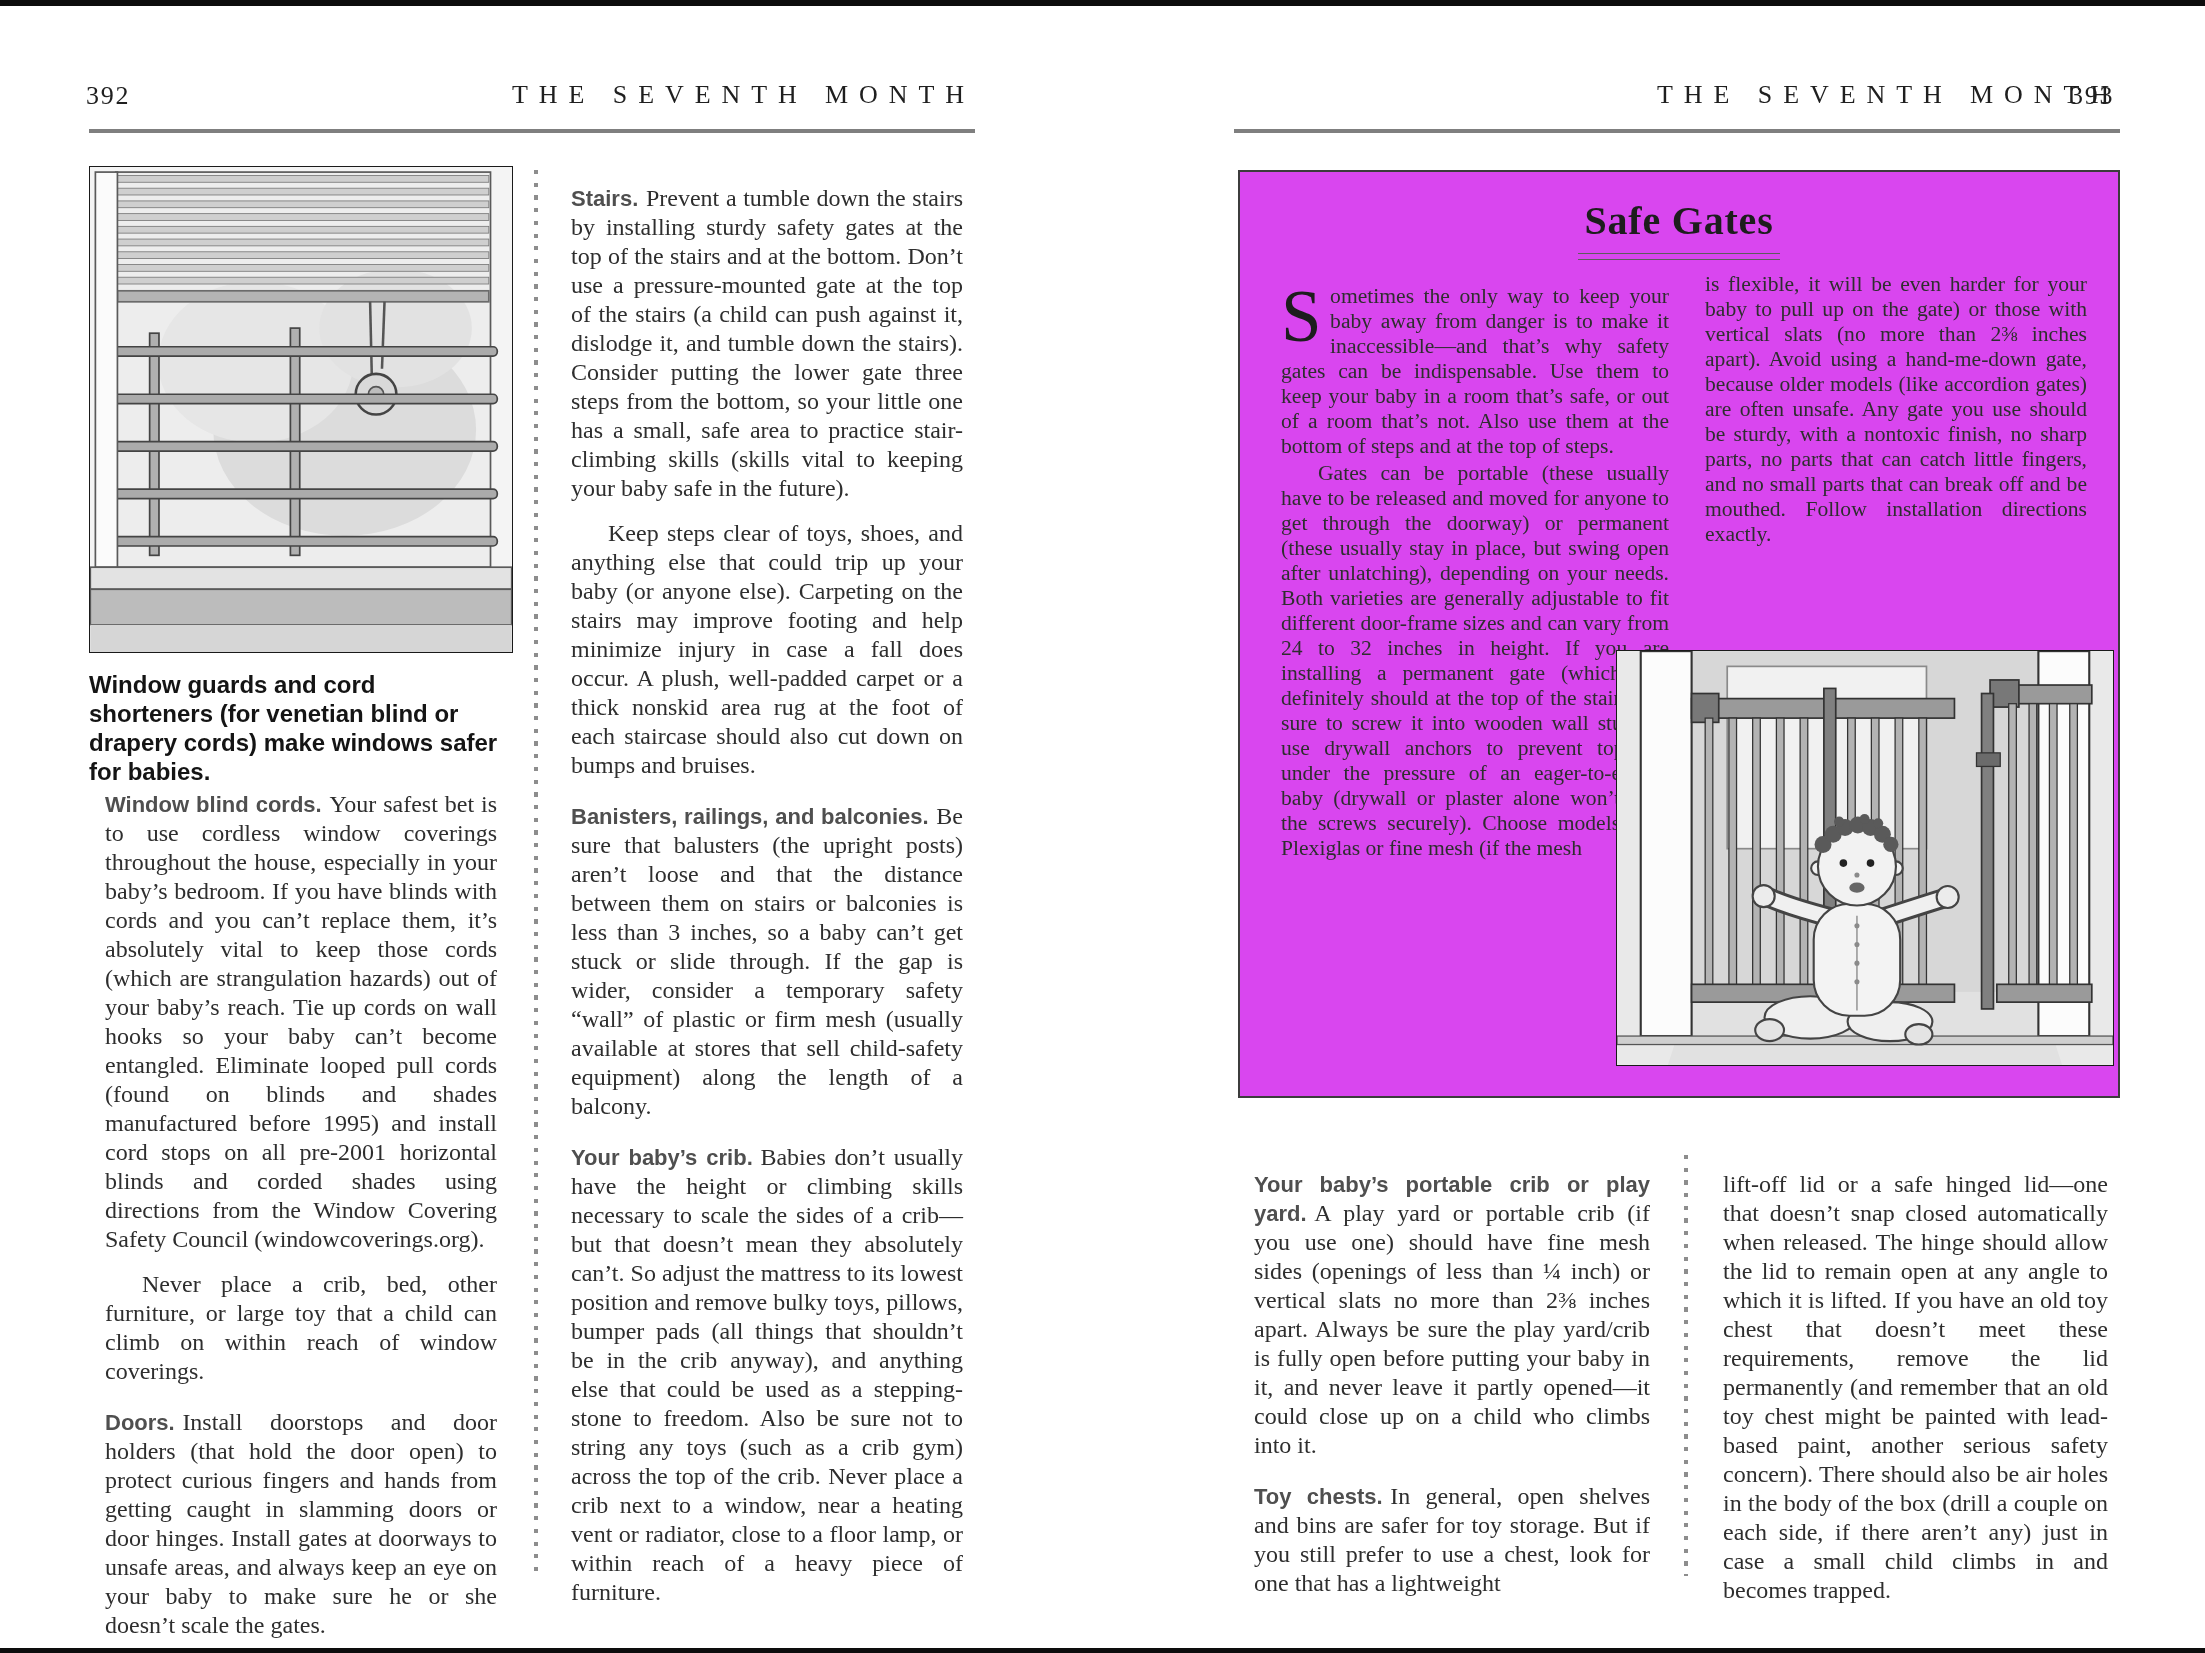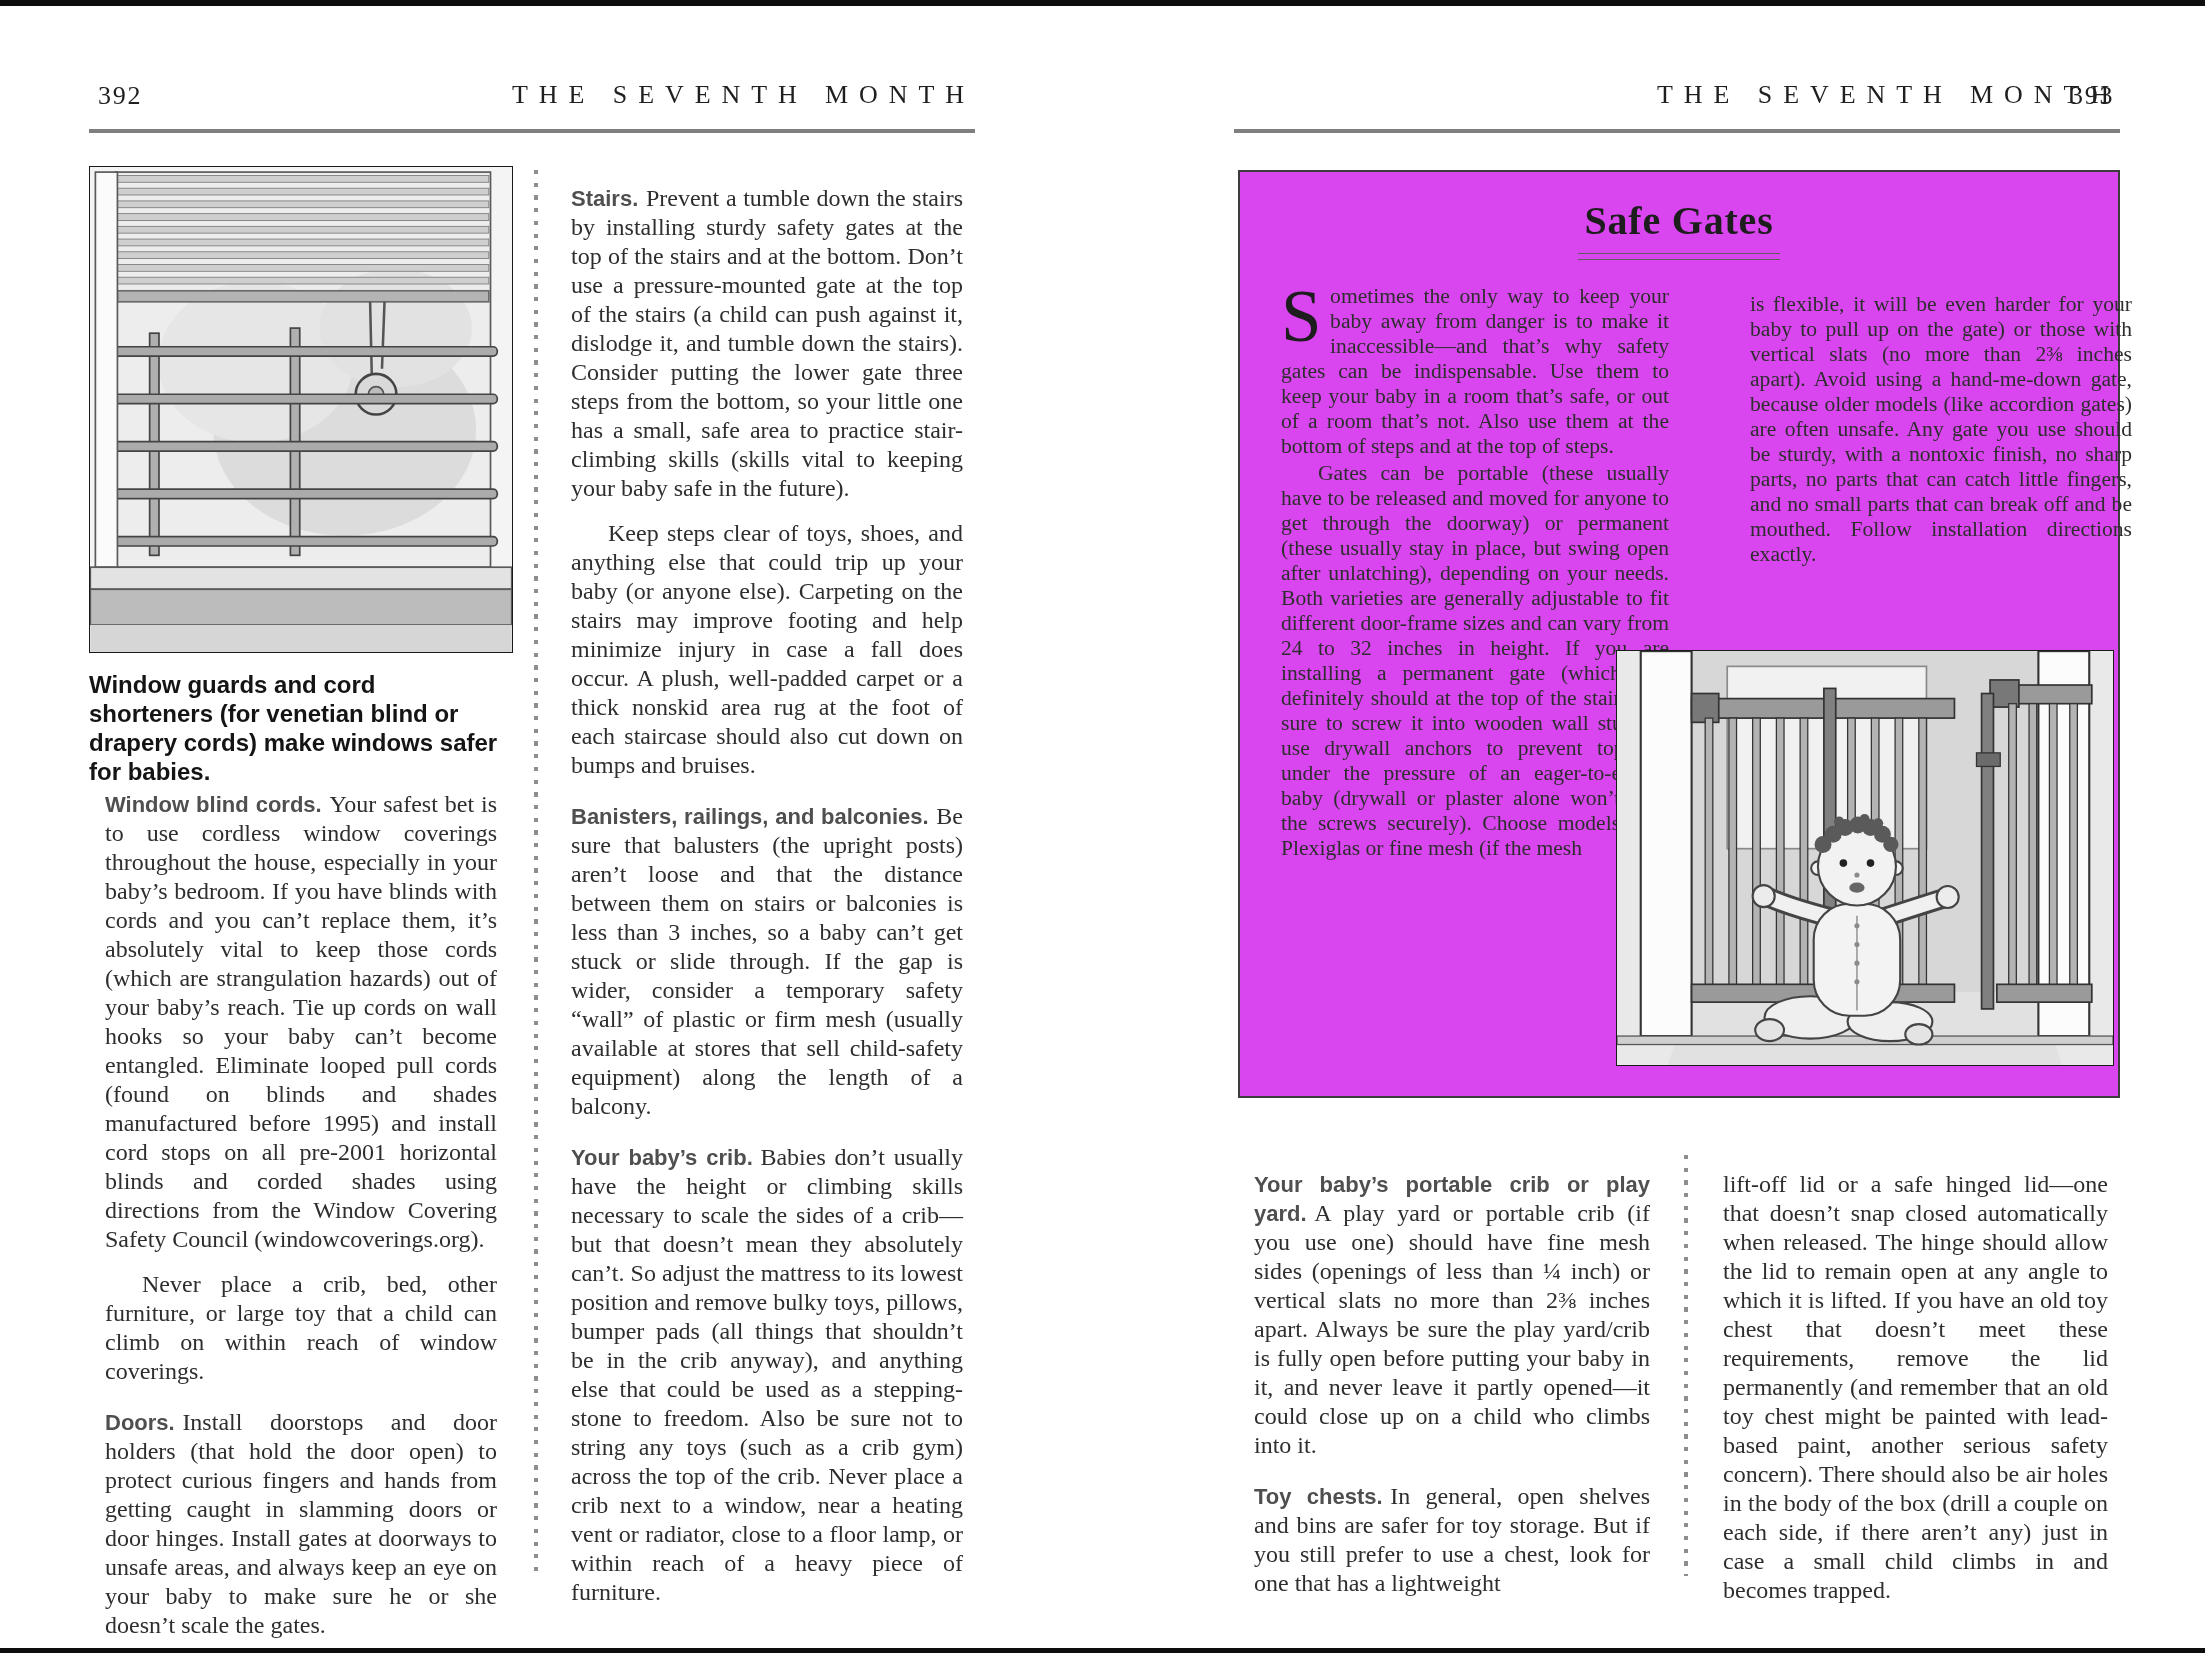--- a/index.html
+++ b/index.html
@@ -62,21 +62,21 @@
     font-family:"Liberation Serif",serif;
   }
 </style>
 </head>
 <body>
 
 <div id="spread">
   <div class="scan-edge scan-top"></div>
   <div class="scan-edge scan-bottom"></div>
 
-  <div class="folio" style="left:98px; top:81px;">392</div>
+  <div class="folio" style="left:86px; top:81px;">392</div>
   <div class="running-head" style="left:89px; top:80px; width:886px;">THE SEVENTH MONTH</div>
   <div class="head-rule" style="left:89px; top:129px; width:886px;"></div>
 
   <div class="figure" style="left:89px; top:166px; width:422px; height:485px;">
     <svg width="422" height="485" viewBox="0 0 497 572">
       <rect width="497" height="572" fill="#f4f4f4"></rect>
       <rect x="30" y="6" width="442" height="466" fill="#ededed" stroke="#5a5a5a" stroke-width="2"></rect>
       <g>
         <ellipse cx="300" cy="310" rx="155" ry="125" fill="#dcdcdc"></ellipse>
         <ellipse cx="195" cy="230" rx="115" ry="95" fill="#e6e6e6"></ellipse>
@@ -140,21 +140,21 @@
 
   <div id="safe-gates-box">
     <div id="box-title">Safe Gates</div>
     <div id="box-title-rule"></div>
 
     <div class="box-col" style="left:41px; top:112px; width:388px;">
       <p><span class="dropcap">S</span><span>ometimes the only way to keep your baby away from danger is to make it inaccessible—and that’s why safety gates can be indispensable. Use them to keep your baby in a room that’s safe, or out of a room that’s not. Also use them at the bottom of steps and at the top of steps.</span></p>
       <p class="indent"><span>Gates can be portable (these usually have to be released and moved for anyone to get through the doorway) or permanent (these usually stay in place, but swing open after unlatching), depending on your needs. Both varieties are generally adjustable to fit different door-frame sizes and can vary from 24 to 32 inches in height. If you are installing a permanent gate (which you definitely should at the top of the stairs), be sure to screw it into wooden wall studs or use drywall anchors to prevent toppling under the pressure of an eager-to-escape baby (drywall or plaster alone won’t hold the screws securely). Choose models with Plexiglas or fine mesh (if the mesh</span></p>
     </div>
 
-    <div class="box-col" style="left:465px; top:120px; width:382px;margin-left:45px;">
+    <div class="box-col" style="left:465px; top:100px; width:382px;">
       <p><span>is flexible, it will be even harder for your baby to pull up on the gate) or those with vertical slats (no more than 2⅜ inches apart). Avoid using a hand-me-down gate, because older models (like accordion gates) are often unsafe. Any gate you use should be sturdy, with a nontoxic finish, no sharp parts, no parts that can catch little fingers, and no small parts that can break off and be mouthed. Follow installation directions exactly.</span></p>
     </div>
 
     <div class="figure" style="left:376px; top:478px; width:496px; height:414px;">
       <svg width="496" height="414" viewBox="0 0 585 488">
         <rect width="585" height="488" fill="#e9e9e9"></rect>
         <rect x="88" y="0" width="409" height="402" fill="#d7d7d7"></rect>
         <rect x="130" y="18" width="235" height="215" fill="#f1f1f1" stroke="#8a8a8a" stroke-width="2"></rect>
         <polygon points="88,402 497,402 525,488 60,488" fill="#e1e1e1"></polygon>
         <g>

